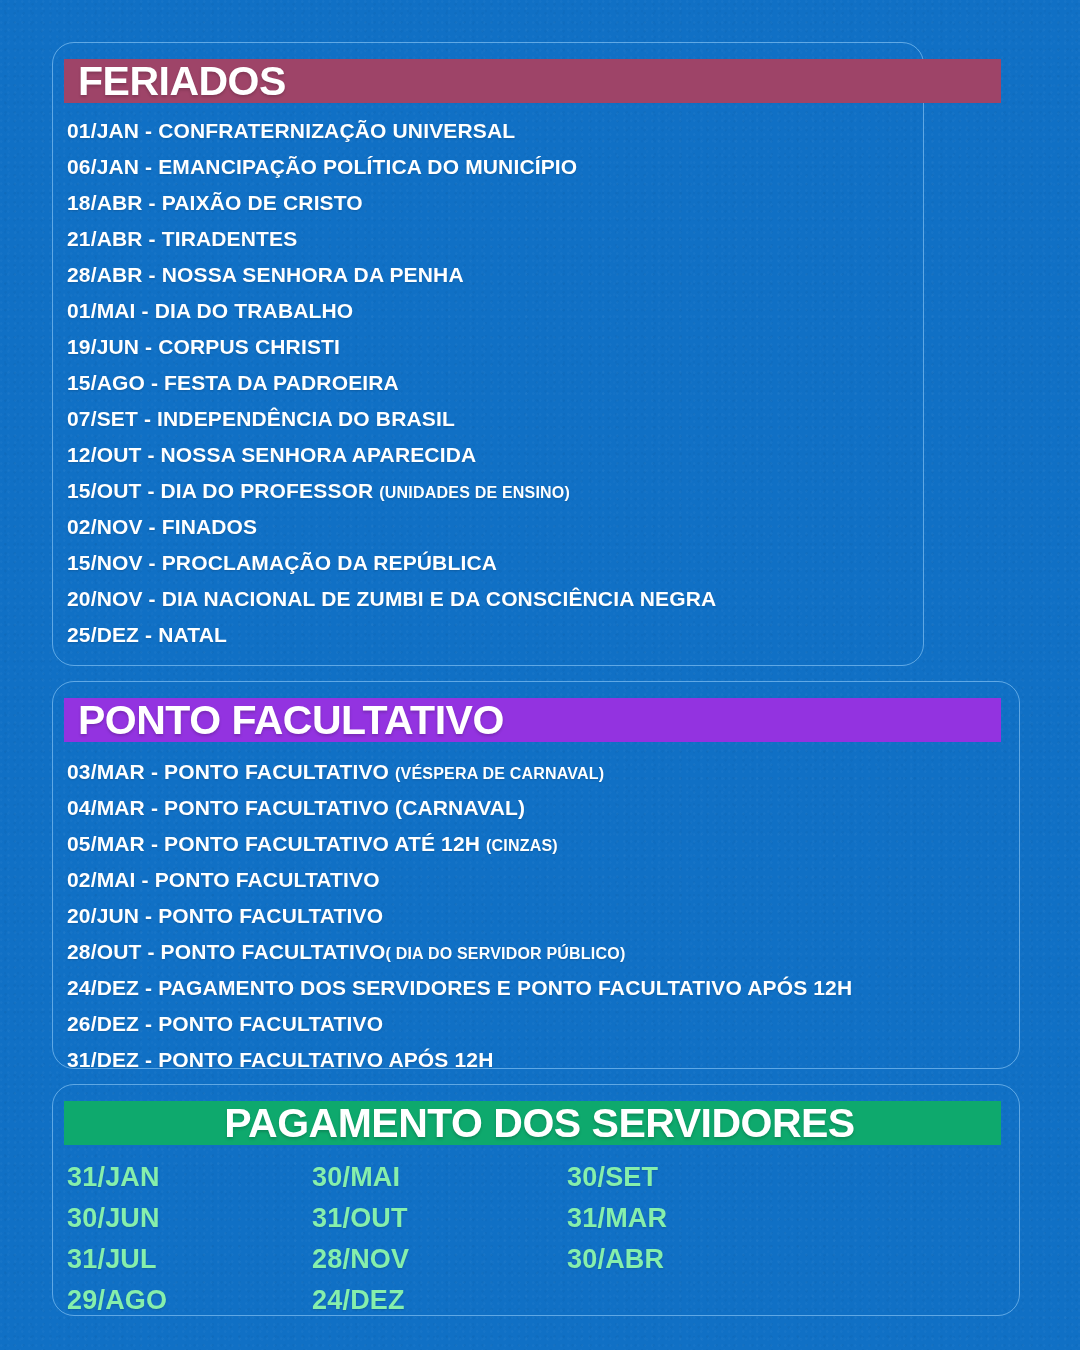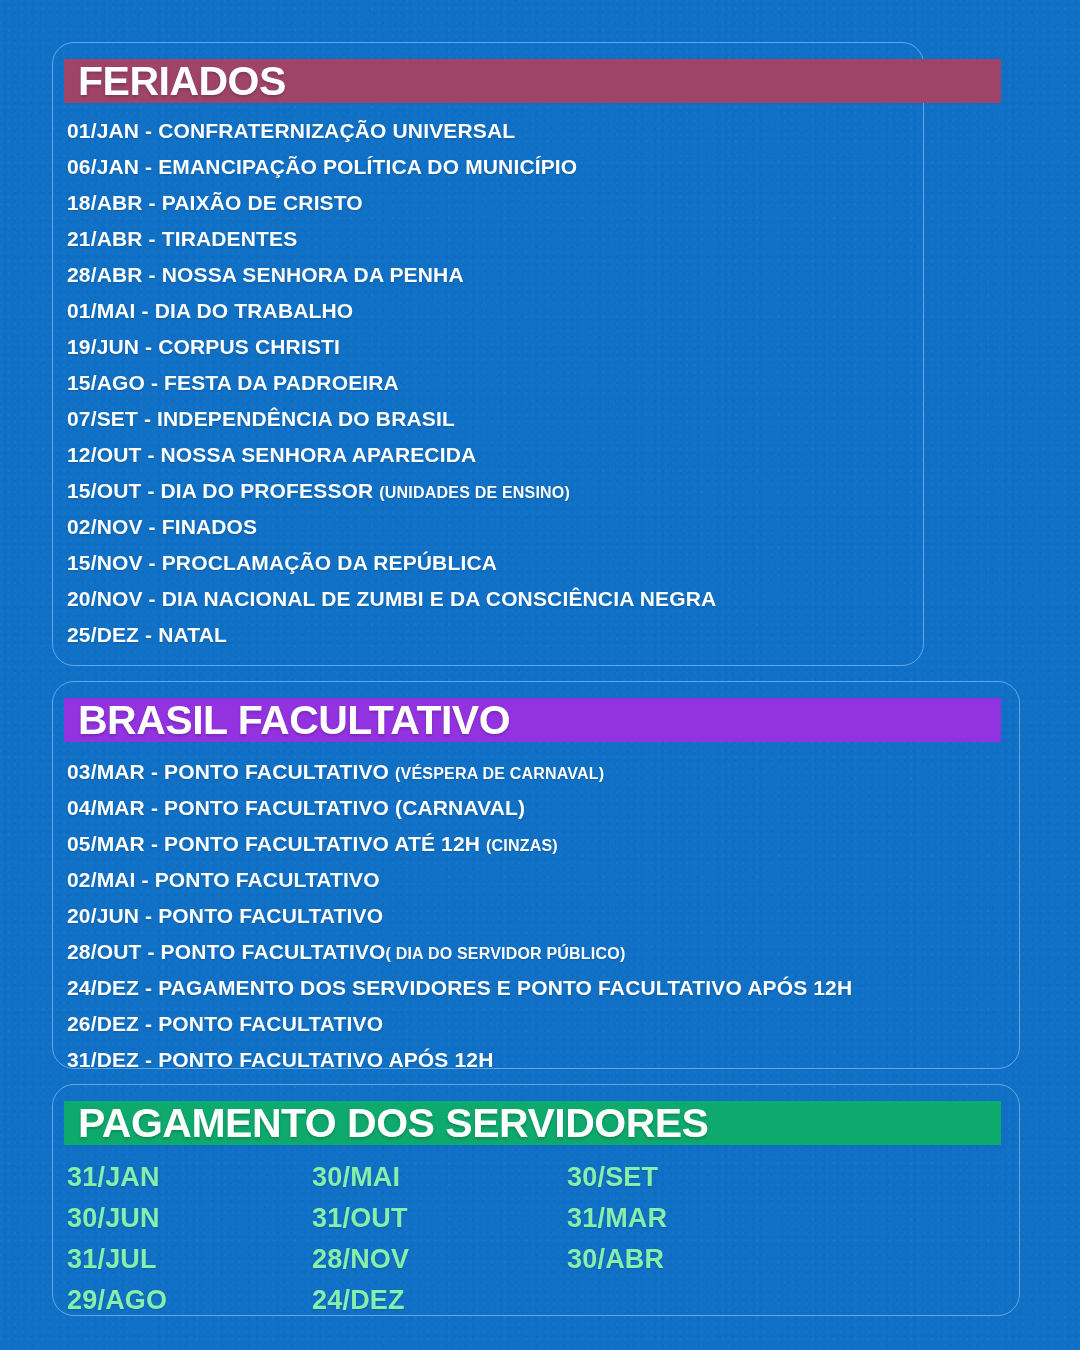--- a/index.html
+++ b/index.html
@@ -58,21 +58,21 @@
     color: #ffffff;
     font-size: 41px;
     font-weight: 700;
     letter-spacing: -0.5px;
     line-height: 1;
     white-space: nowrap;
     text-shadow: 0 2px 3px rgba(0,0,0,0.18);
   }
   #bar-feriados    { top: 16px; background: #9e4468; }
   #bar-facultativo { top: 16px; background: #9333e0; }
-  #bar-pagamento   { top: 16px; background: #0ea96d; }
+  #bar-pagamento   { top: 16px; background: #0ea96d; justify-content: center; }
 
   .list {
     position: absolute;
     left: 14px;
     right: 14px;
     top: 68px;
     margin: 0;
     padding: 0;
     list-style: none;
   }
@@ -140,21 +140,21 @@
       <li><span>15/OUT - DIA DO PROFESSOR </span><span class="note">(UNIDADES DE ENSINO)</span></li>
       <li><span>02/NOV - FINADOS</span><span class="note"></span></li>
       <li><span>15/NOV - PROCLAMAÇÃO DA REPÚBLICA</span><span class="note"></span></li>
       <li><span>20/NOV - DIA NACIONAL DE ZUMBI E DA CONSCIÊNCIA NEGRA</span><span class="note"></span></li>
       <li><span>25/DEZ - NATAL</span><span class="note"></span></li>
     </ul>
   </section>
 
   <section class="card" id="card-facultativo">
     <div class="title-bar" id="bar-facultativo">
-      <span class="title-text">BRASIL FACULTATIVO</span>
+      <span class="title-text">PONTO FACULTATIVO</span>
     </div>
     <ul class="list">
       <li><span>03/MAR - PONTO FACULTATIVO </span><span class="note">(VÉSPERA DE CARNAVAL)</span></li>
       <li><span>04/MAR - PONTO FACULTATIVO (CARNAVAL)</span><span class="note"></span></li>
       <li><span>05/MAR - PONTO FACULTATIVO ATÉ 12H </span><span class="note">(CINZAS)</span></li>
       <li><span>02/MAI - PONTO FACULTATIVO</span><span class="note"></span></li>
       <li><span>20/JUN - PONTO FACULTATIVO</span><span class="note"></span></li>
       <li><span>28/OUT - PONTO FACULTATIVO</span><span class="note">( DIA DO SERVIDOR PÚBLICO)</span></li>
       <li><span>24/DEZ - PAGAMENTO DOS SERVIDORES E PONTO FACULTATIVO APÓS 12H</span><span class="note"></span></li>
       <li><span>26/DEZ - PONTO FACULTATIVO</span><span class="note"></span></li>

